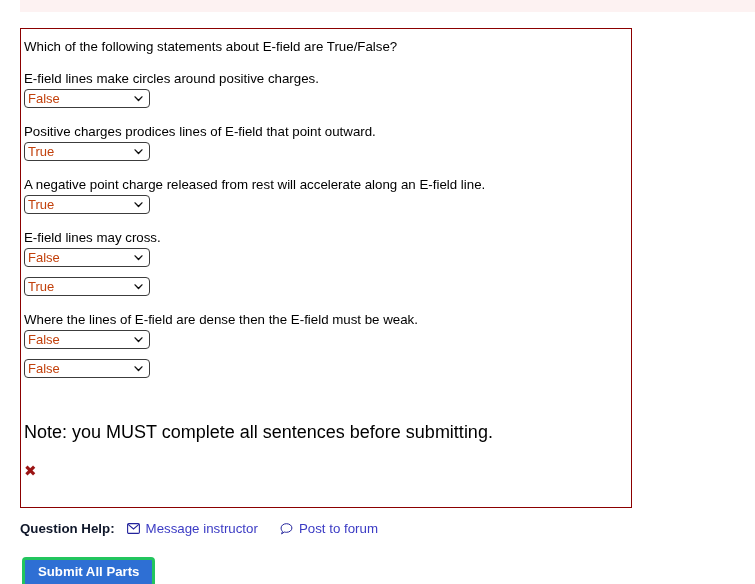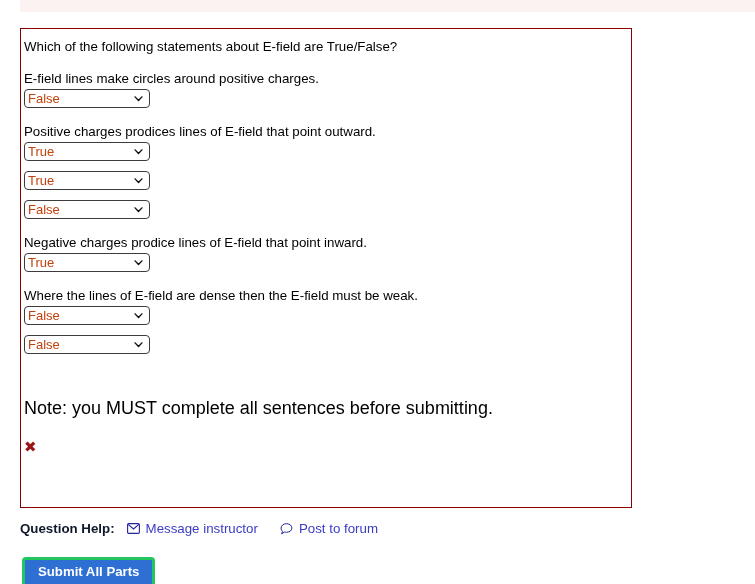--- a/index.html
+++ b/index.html
@@ -173,27 +173,27 @@
   <div class="panel-inner">
     <div class="prompt">Which of the following statements about E-field are True/False?</div>
 
     <div class="statements" id="statement-list">
         <div class="statement-block"><div class="statement-text">E-field lines make circles around positive charges.</div><span class="select-wrap"><select class="answer-select"><option value=""></option><option value="True">True</option><option value="False" selected="">False</option></select><svg class="chev" viewBox="0 0 10 7">
               <path d="M1 1 L5 5.3 L9 1" fill="none" stroke="#101010" stroke-width="1.6" stroke-linecap="round" stroke-linejoin="round"></path>
             </svg></span></div>
         <div class="statement-block"><div class="statement-text">Positive charges prodices lines of E-field that point outward.</div><span class="select-wrap"><select class="answer-select"><option value=""></option><option value="True" selected="">True</option><option value="False">False</option></select><svg class="chev" viewBox="0 0 10 7">
               <path d="M1 1 L5 5.3 L9 1" fill="none" stroke="#101010" stroke-width="1.6" stroke-linecap="round" stroke-linejoin="round"></path>
             </svg></span></div>
+        <div class="statement-block"><div class="statement-text">A negative point charge released from rest will accelerate along an E-field line.</div><span class="select-wrap"><select class="answer-select"><option value=""></option><option value="True" selected="">True</option><option value="False">False</option></select><svg class="chev" viewBox="0 0 10 7">
+              <path d="M1 1 L5 5.3 L9 1" fill="none" stroke="#101010" stroke-width="1.6" stroke-linecap="round" stroke-linejoin="round"></path>
+            </svg></span></div>
+        <div class="statement-block"><div class="statement-text">E-field lines may cross.</div><span class="select-wrap"><select class="answer-select"><option value=""></option><option value="True">True</option><option value="False" selected="">False</option></select><svg class="chev" viewBox="0 0 10 7">
+              <path d="M1 1 L5 5.3 L9 1" fill="none" stroke="#101010" stroke-width="1.6" stroke-linecap="round" stroke-linejoin="round"></path>
+            </svg></span></div>
         <div class="statement-block"><span class="select-wrap"><select class="answer-select"><option value=""></option><option value="True" selected="">True</option><option value="False">False</option></select><svg class="chev" viewBox="0 0 10 7">
-              <path d="M1 1 L5 5.3 L9 1" fill="none" stroke="#101010" stroke-width="1.6" stroke-linecap="round" stroke-linejoin="round"></path>
-            </svg></span></div>
-        <div class="statement-block"><span class="select-wrap"><select class="answer-select"><option value=""></option><option value="True">True</option><option value="False" selected="">False</option></select><svg class="chev" viewBox="0 0 10 7">
-              <path d="M1 1 L5 5.3 L9 1" fill="none" stroke="#101010" stroke-width="1.6" stroke-linecap="round" stroke-linejoin="round"></path>
-            </svg></span></div>
-        <div class="statement-block"><div class="statement-text">Negative charges prodice lines of E-field that point inward.</div><span class="select-wrap"><select class="answer-select"><option value=""></option><option value="True" selected="">True</option><option value="False">False</option></select><svg class="chev" viewBox="0 0 10 7">
               <path d="M1 1 L5 5.3 L9 1" fill="none" stroke="#101010" stroke-width="1.6" stroke-linecap="round" stroke-linejoin="round"></path>
             </svg></span></div>
         <div class="statement-block"><div class="statement-text">Where the lines of E-field are dense then the E-field must be weak.</div><span class="select-wrap"><select class="answer-select"><option value=""></option><option value="True">True</option><option value="False" selected="">False</option></select><svg class="chev" viewBox="0 0 10 7">
               <path d="M1 1 L5 5.3 L9 1" fill="none" stroke="#101010" stroke-width="1.6" stroke-linecap="round" stroke-linejoin="round"></path>
             </svg></span></div>
         <div class="statement-block"><span class="select-wrap"><select class="answer-select"><option value=""></option><option value="True">True</option><option value="False" selected="">False</option></select><svg class="chev" viewBox="0 0 10 7">
               <path d="M1 1 L5 5.3 L9 1" fill="none" stroke="#101010" stroke-width="1.6" stroke-linecap="round" stroke-linejoin="round"></path>
             </svg></span></div>
       </div>
 

